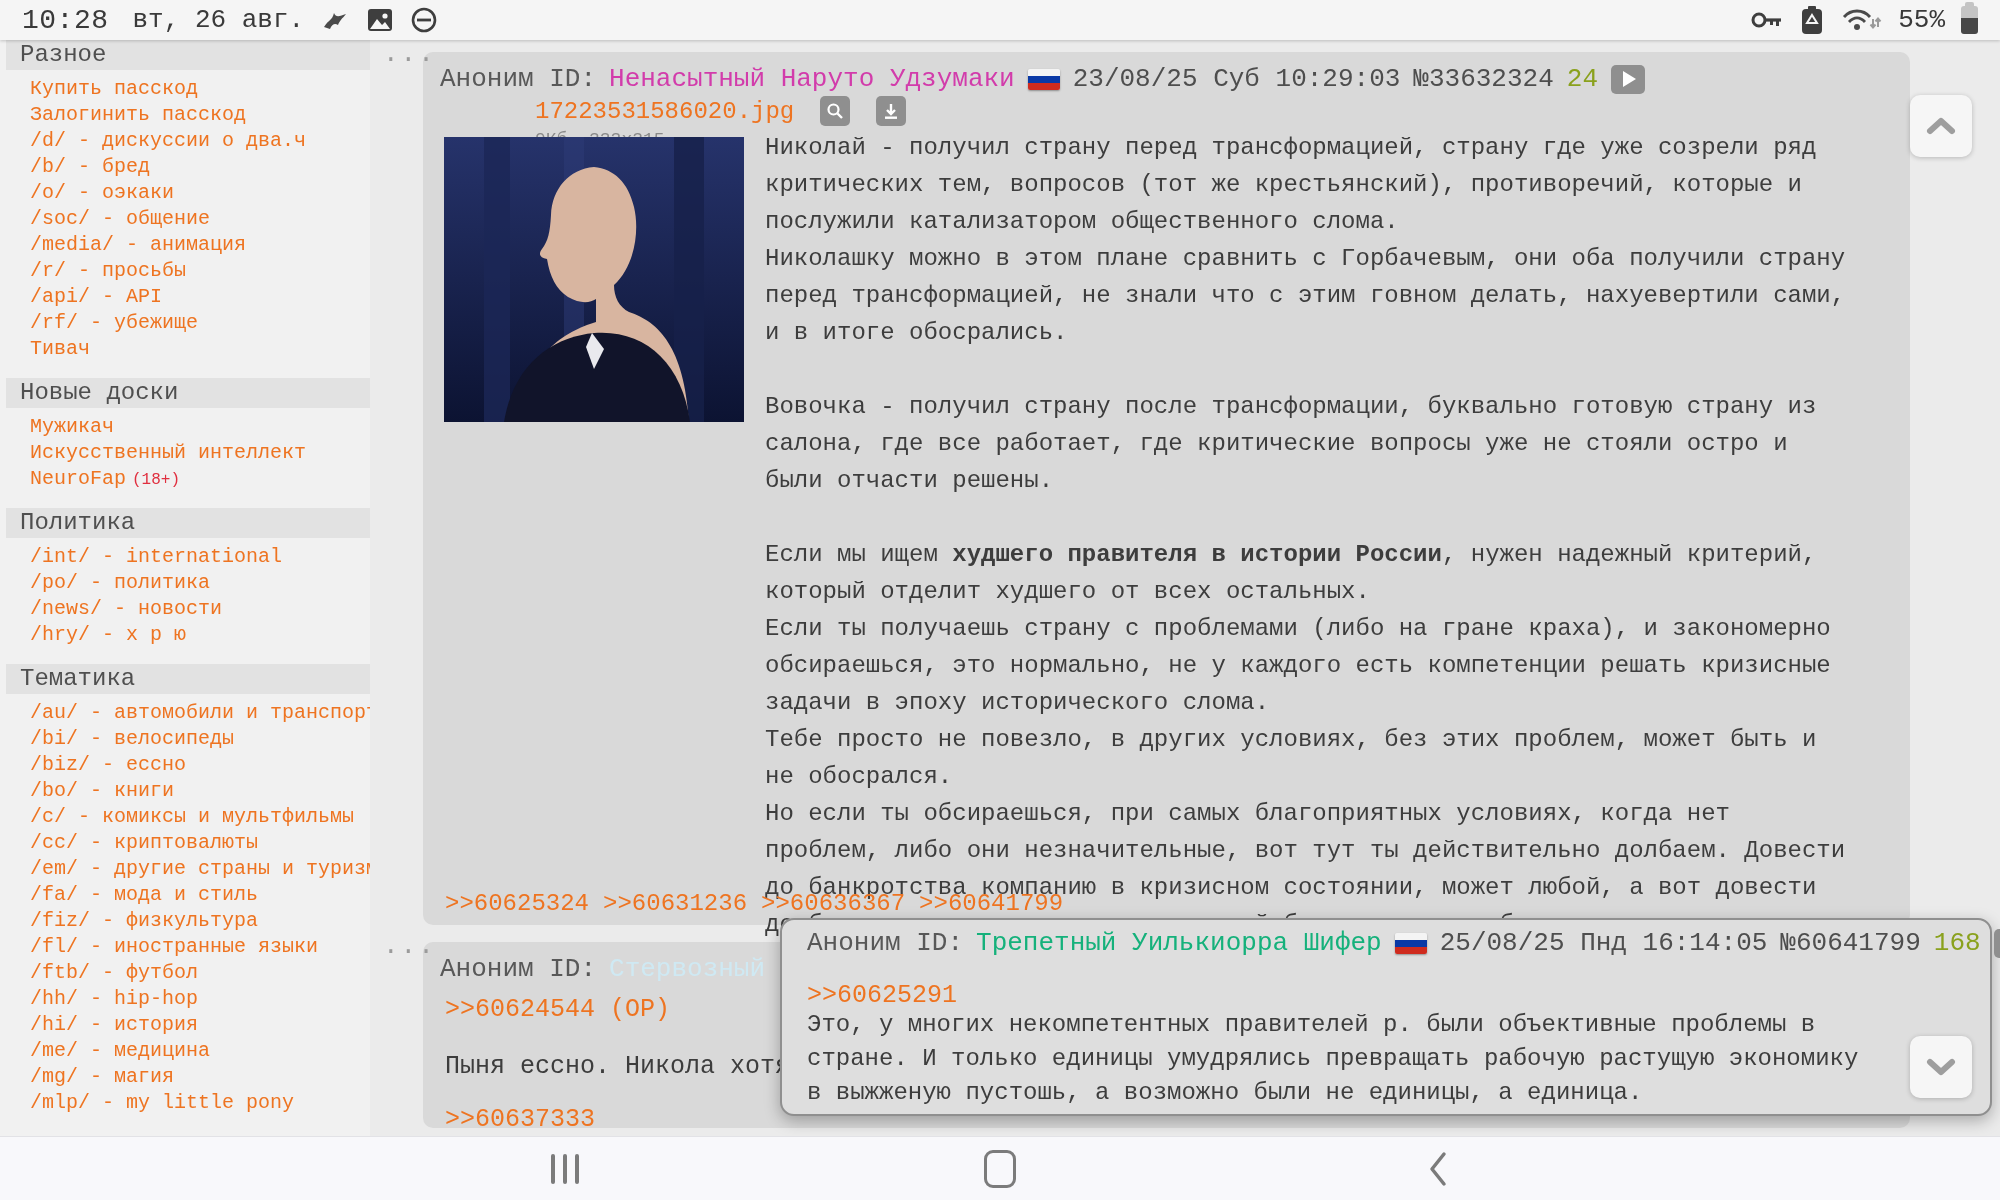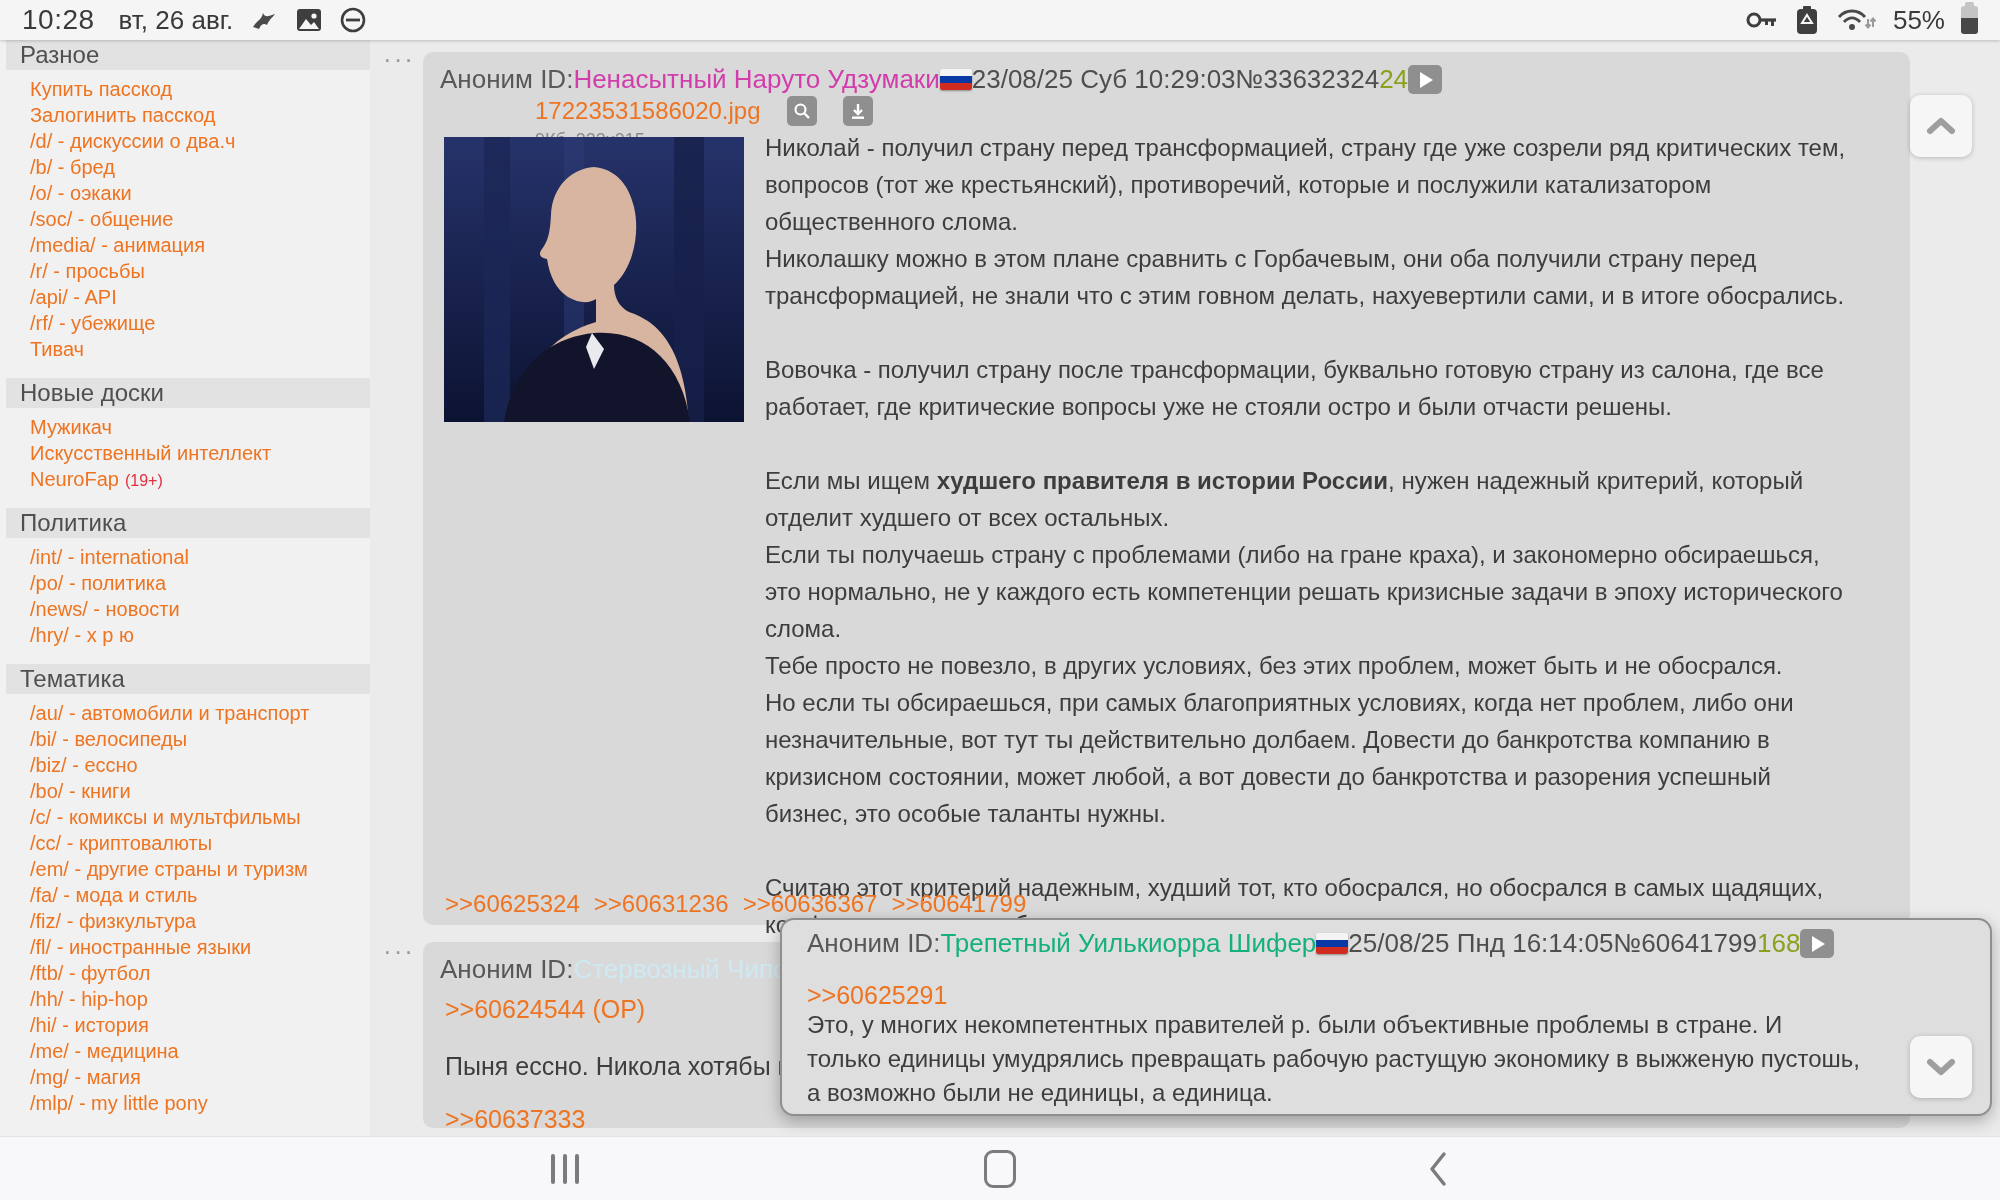--- a/index.html
+++ b/index.html
@@ -1,18 +1,18 @@
 <!DOCTYPE html>
 <html style="--accent-orange: #ee7421; --name-pink: #d23cab; --name-green: #15b17b; --name-pale: #cfe9f3; --count-olive: #8aa11d; --age-red: #e02f3f;"><head>
 <meta charset="utf-8">
 <style>
   html,body{margin:0;padding:0;}
   .screen{
     position:relative;width:2000px;height:1200px;overflow:hidden;
-    background:#ebebeb;font-family:Liberation Sans, sans-serif;
+    background:#ebebeb;font-family:Liberation Mono, monospace;
     -webkit-font-smoothing:antialiased;
   }
   
   .statusbar{
     position:absolute;left:0;top:0;width:2000px;height:40px;background:#f5f5f5;
     box-shadow:0 1px 3px rgba(0,0,0,.20);display:flex;align-items:center;
     justify-content:space-between;padding:0 22px;box-sizing:border-box;z-index:40;
     color:#3a3a3a;
   }
   .sb-left,.sb-right{display:flex;align-items:center;gap:16px;}
@@ -29,21 +29,21 @@
   .s-sec.gap{margin-top:16px;}
   .s-list{margin:0 0 2px 0;}
   .s-link{display:block;height:26px;line-height:26px;padding-left:30px;font-size:20px;
     color:var(--accent-orange);white-space:nowrap;cursor:pointer;}
   .s-suffix{color:var(--age-red);font-size:16px;margin-left:6px;}
   
   .dots{position:absolute;color:#9b9b9b;font-size:26px;letter-spacing:2px;z-index:3;}
   .card{position:absolute;left:423px;width:1487px;background:#d9d9d9;border-radius:10px;z-index:2;box-sizing:border-box;}
   .card1{top:52px;height:873px;}
   .card2{top:942px;height:186px;overflow:hidden;}
-  .phead{position:absolute;left:17px;top:12px;display:flex;align-items:center;gap:0;
+  .phead{position:absolute;left:17px;top:12px;display:flex;align-items:center;gap:13px;
     font-size:26px;color:#4e4e4e;white-space:nowrap;}
   .phead .lbl{color:#585858;}
   .pname1{color:var(--name-pink);}
   .pname2{color:var(--name-pale);}
   .pname3{color:var(--name-green);}
   .flag{width:32px;height:21px;border-radius:2px;display:inline-block;
     background:linear-gradient(#f4f4f4 34%,#0a39a6 34% 67%,#cf2b1e 67%);
     box-shadow:0 1px 2px rgba(0,0,0,.35);}
   .cnt{color:var(--count-olive);}
   .play-btn{width:34px;height:29px;background:#8f8f8f;border-radius:5px;display:flex;align-items:center;justify-content:center;cursor:pointer;}
@@ -156,21 +156,21 @@
           <span class="s-link">/media/ - анимация</span>
           <span class="s-link">/r/ - просьбы</span>
           <span class="s-link">/api/ - API</span>
           <span class="s-link">/rf/ - убежище</span>
           <span class="s-link">Тивач</span>
         </div>
         <div class="s-sec gap">Новые доски</div>
         <div class="s-list">
           <span class="s-link">Мужикач</span>
           <span class="s-link">Искусственный интеллект</span>
-          <span class="s-link">NeuroFap<span class="s-suffix">(19+)</span></span>
+          <span class="s-link">NeuroFap<span class="s-suffix">(18+)</span></span>
         </div>
         <div class="s-sec gap">Политика</div>
         <div class="s-list">
           <span class="s-link">/int/ - international</span>
           <span class="s-link">/po/ - политика</span>
           <span class="s-link">/news/ - новости</span>
           <span class="s-link">/hry/ - х р ю</span>
         </div>
         <div class="s-sec gap">Тематика</div>
         <div class="s-list">

